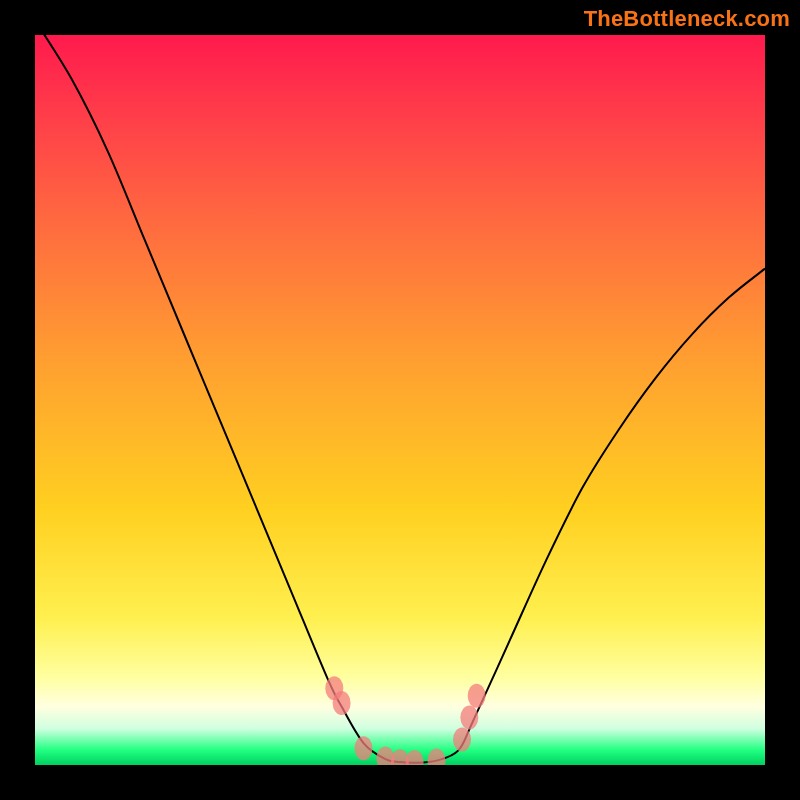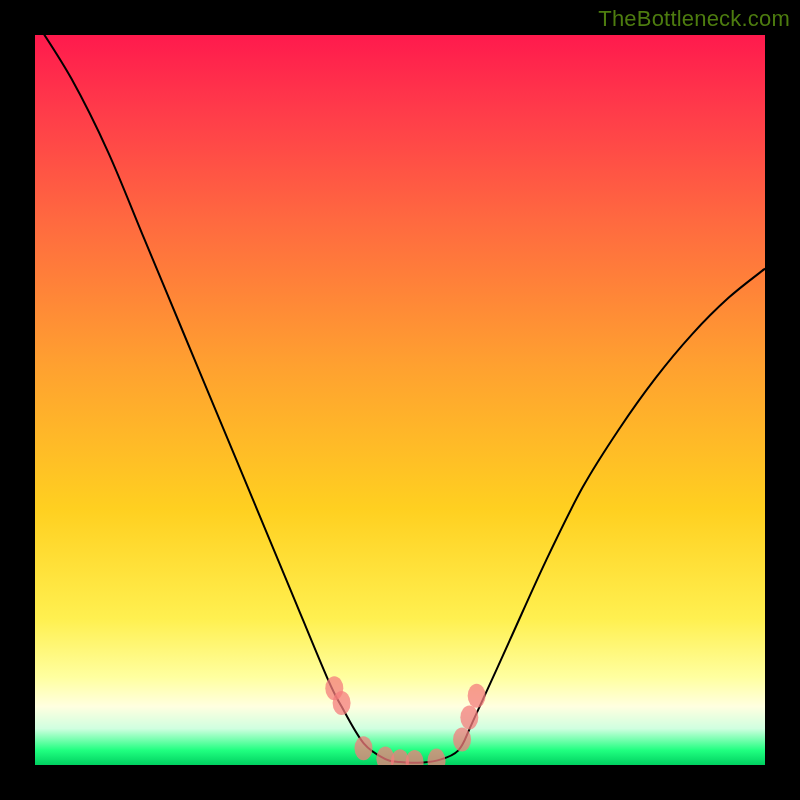--- a/index.html
+++ b/index.html
@@ -36,22 +36,22 @@
       #d0ffe0 95%,
       #20ff80 98%,
       #00d060 100%
     );
   }
   .watermark {
     position: absolute;
     top: 6px;
     right: 10px;
     font-size: 22px;
-    font-weight: 400;
-    color: #4d7c0f;
+    font-weight: 700;
+    color: #f97316;
     letter-spacing: 0.2px;
   }
   svg.curve {
     position: absolute;
     left: 0;
     top: 0;
     width: 730px;
     height: 730px;
   }
   .curve path.line {

